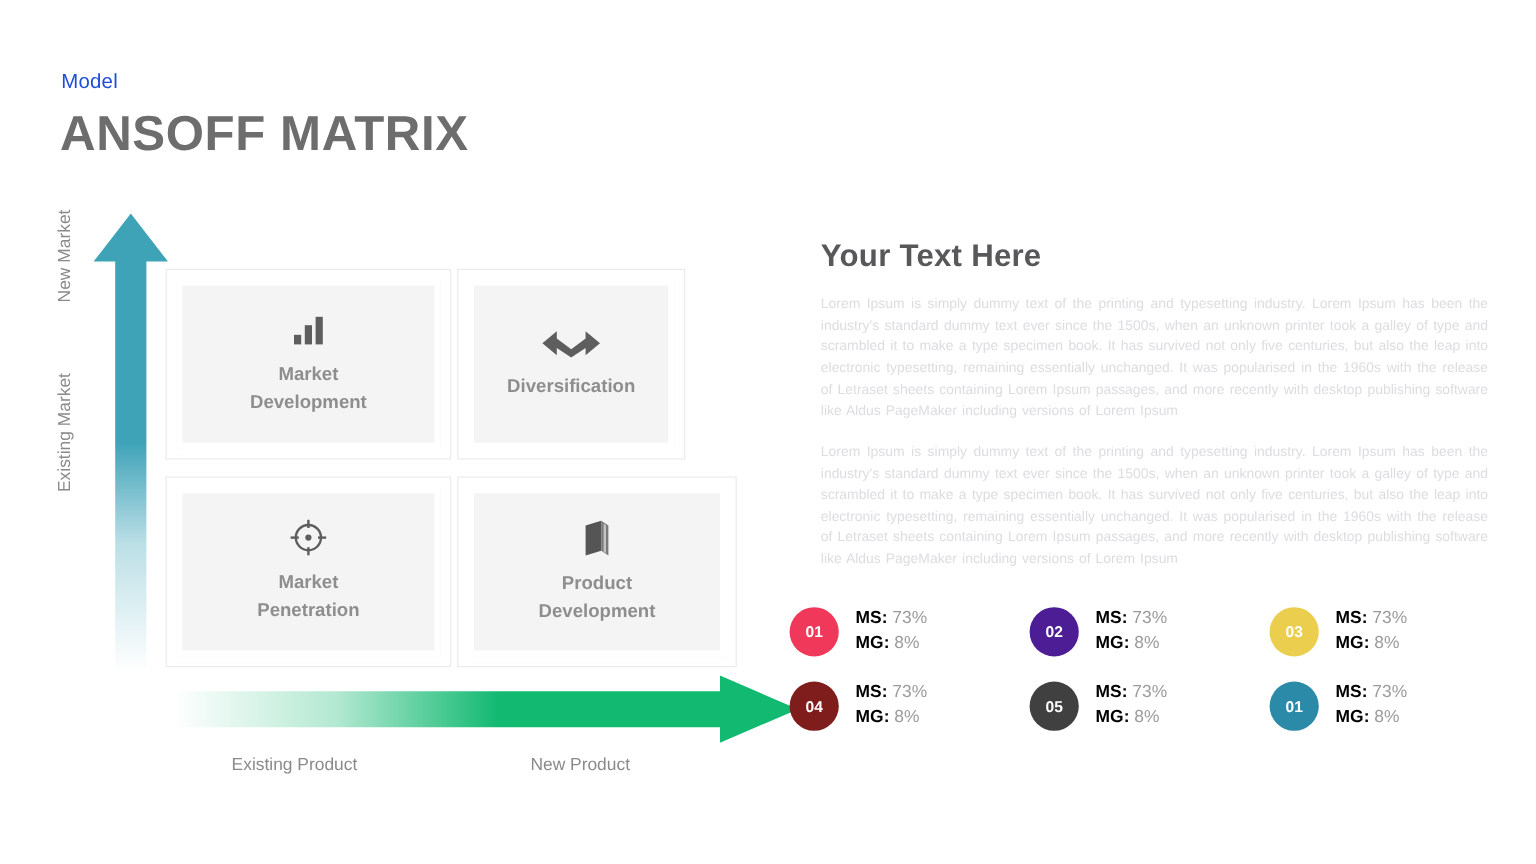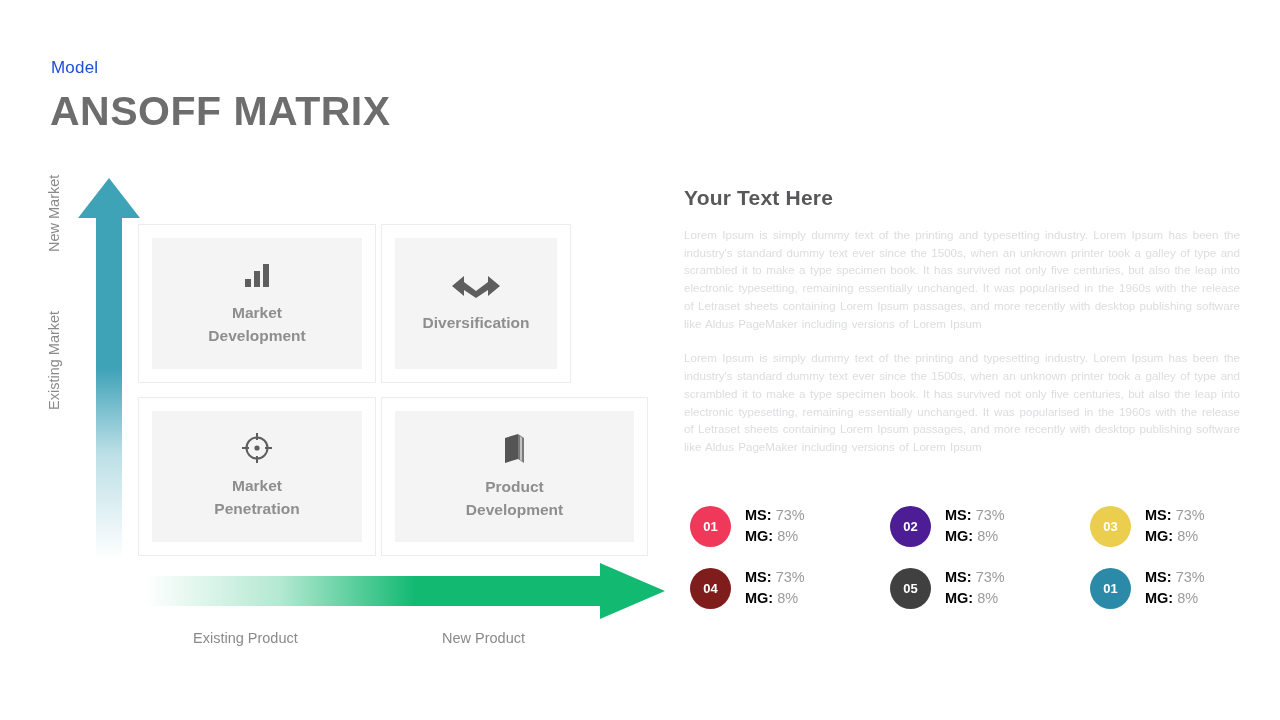--- a/index.html
+++ b/index.html
@@ -110,49 +110,49 @@
     font-size: 15.5px;
     font-weight: bold;
     color: #8e8e8e;
     text-align: center;
     line-height: 1.45;
   }
 
   #quad-market-development { left: 138px; top: 224px;  width: 238px; height: 159px; }
   #quad-diversification    { left: 381px; top: 224px;  width: 190px; height: 159px; }
   #quad-market-penetration { left: 138px; top: 397px;  width: 238px; height: 159px; }
-  #quad-product-development{ left: 381px; top: 397px;  width: 267px; height: 159px; }
+  #quad-product-development{ left: 381px; top: 397px;  width: 233px; height: 159px; }
 
   
   .right-panel {
     position: absolute;
     left: 684px;
     top: 186px;
     width: 556px;
   }
   .rp-title {
-    font-size: 21px;
+    font-size: 26px;
     font-weight: bold;
     color: #58585a;
-    margin: 0 0 16px 0;
+    margin: 12px 0 16px 0;
     letter-spacing: 0.2px;
   }
   .rp-para {
     font-size: 11.6px;
     color: #dcdddf;
     line-height: 1.53;
     margin: 0 0 17px 0;
     text-align: justify;
     word-spacing: 1px;
   }
 
   
   .stats {
     position: absolute;
-    left: 690px;
+    left: 658px;
     top: 505px;
     width: 560px;
     display: grid;
     grid-template-columns: repeat(3, 200px);
     grid-row-gap: 20px;
   }
   .stat-item {
     display: flex;
     align-items: center;
   }

